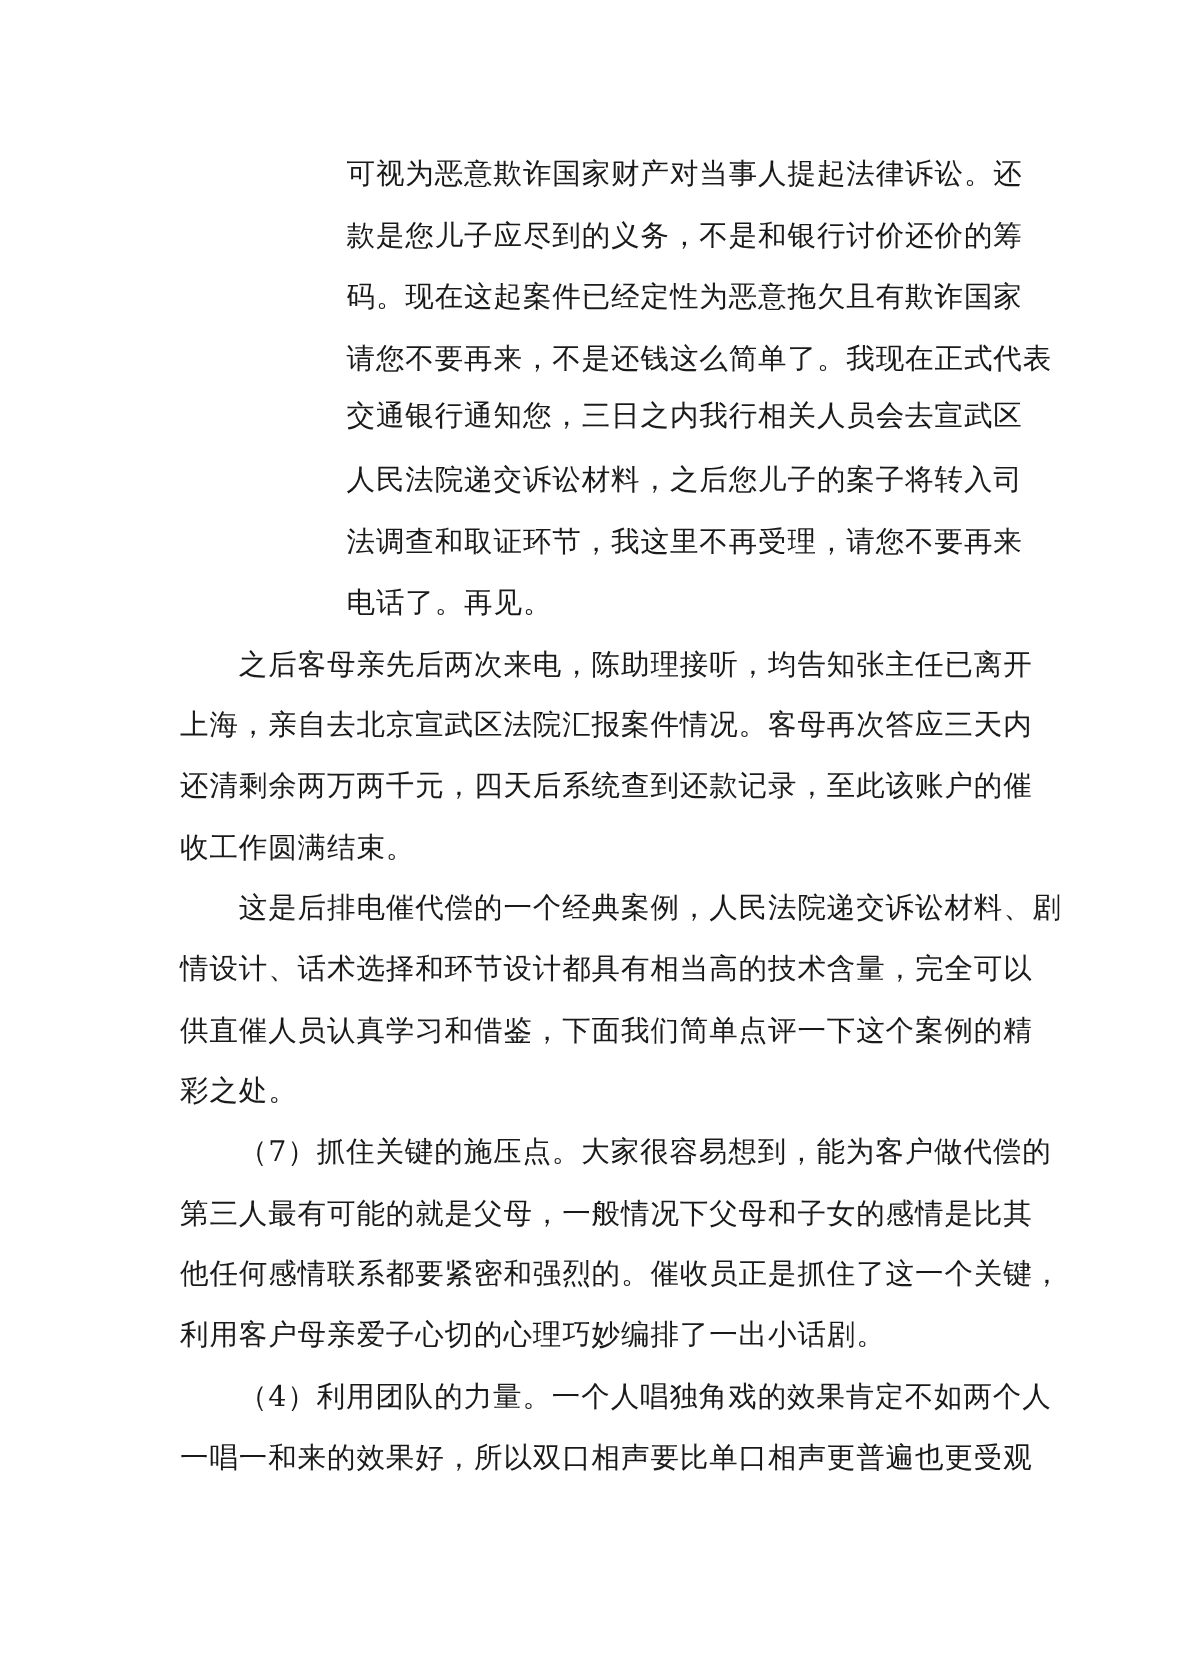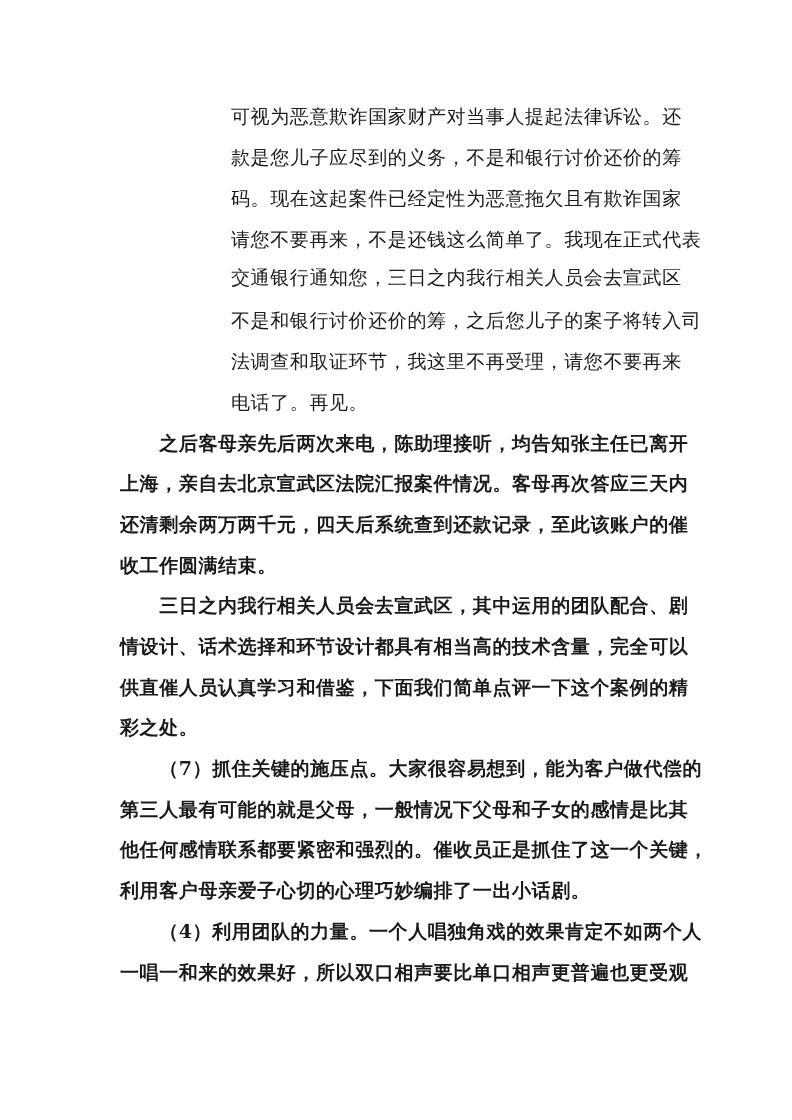--- a/index.html
+++ b/index.html
@@ -1,46 +1,46 @@
 <!DOCTYPE html>
 <html><head>
 <meta charset="utf-8">
 <style>
   html, body { margin: 0; padding: 0; background: #ffffff; }
   body { width: 792px; height: 1120px; position: relative; overflow: hidden;
          font-family: "DejaVu Serif", "Liberation Serif", serif; color: #1a1a1a; }
   .page { position: absolute; left: 0; top: 0; width: 792px; height: 1120px; background: #fff; }
   .line { position: absolute; font-size: 19px; line-height: 24px; white-space: nowrap; letter-spacing: 0.6px; }
   .quote .line { left: 231px; }
-  .body .line { left: 120px; font-weight: bold; }
+  .body .line { left: 120px; }
 </style>
 </head>
 <body>
 
 <div class="page">
   <div class="quote">
     <div class="line" style="top:104px">可视为恶意欺诈国家财产对当事人提起法律诉讼。还</div>
     <div class="line" style="top:145px">款是您儿子应尽到的义务，不是和银行讨价还价的筹</div>
     <div class="line" style="top:186px">码。现在这起案件已经定性为恶意拖欠且有欺诈国家</div>
     <div class="line" style="top:227px">请您不要再来，不是还钱这么简单了。我现在正式代表</div>
     <div class="line" style="top:265px">交通银行通知您，三日之内我行相关人员会去宣武区</div>
-    <div class="line" style="top:308px">不是和银行讨价还价的筹，之后您儿子的案子将转入司</div>
+    <div class="line" style="top:308px">人民法院递交诉讼材料，之后您儿子的案子将转入司</div>
     <div class="line" style="top:349px">法调查和取证环节，我这里不再受理，请您不要再来</div>
     <div class="line" style="top:390px">电话了。再见。</div>
   </div>
 
   <div class="body">
     <div>
       <div class="line" style="top:431px">　　之后客母亲先后两次来电，陈助理接听，均告知张主任已离开</div>
       <div class="line" style="top:471px">上海，亲自去北京宣武区法院汇报案件情况。客母再次答应三天内</div>
       <div class="line" style="top:512px">还清剩余两万两千元，四天后系统查到还款记录，至此该账户的催</div>
       <div class="line" style="top:553px">收工作圆满结束。</div>
     </div>
     <div>
-      <div class="line" style="top:593px">　　三日之内我行相关人员会去宣武区，其中运用的团队配合、剧</div>
+      <div class="line" style="top:593px">　　这是后排电催代偿的一个经典案例，人民法院递交诉讼材料、剧</div>
       <div class="line" style="top:634px">情设计、话术选择和环节设计都具有相当高的技术含量，完全可以</div>
       <div class="line" style="top:675px">供直催人员认真学习和借鉴，下面我们简单点评一下这个案例的精</div>
       <div class="line" style="top:715px">彩之处。</div>
     </div>
     <div>
       <div class="line" style="top:756px">　　（7）抓住关键的施压点。大家很容易想到，能为客户做代偿的</div>
       <div class="line" style="top:797px">第三人最有可能的就是父母，一般情况下父母和子女的感情是比其</div>
       <div class="line" style="top:837px">他任何感情联系都要紧密和强烈的。催收员正是抓住了这一个关键，</div>
       <div class="line" style="top:878px">利用客户母亲爱子心切的心理巧妙编排了一出小话剧。</div>
     </div>

